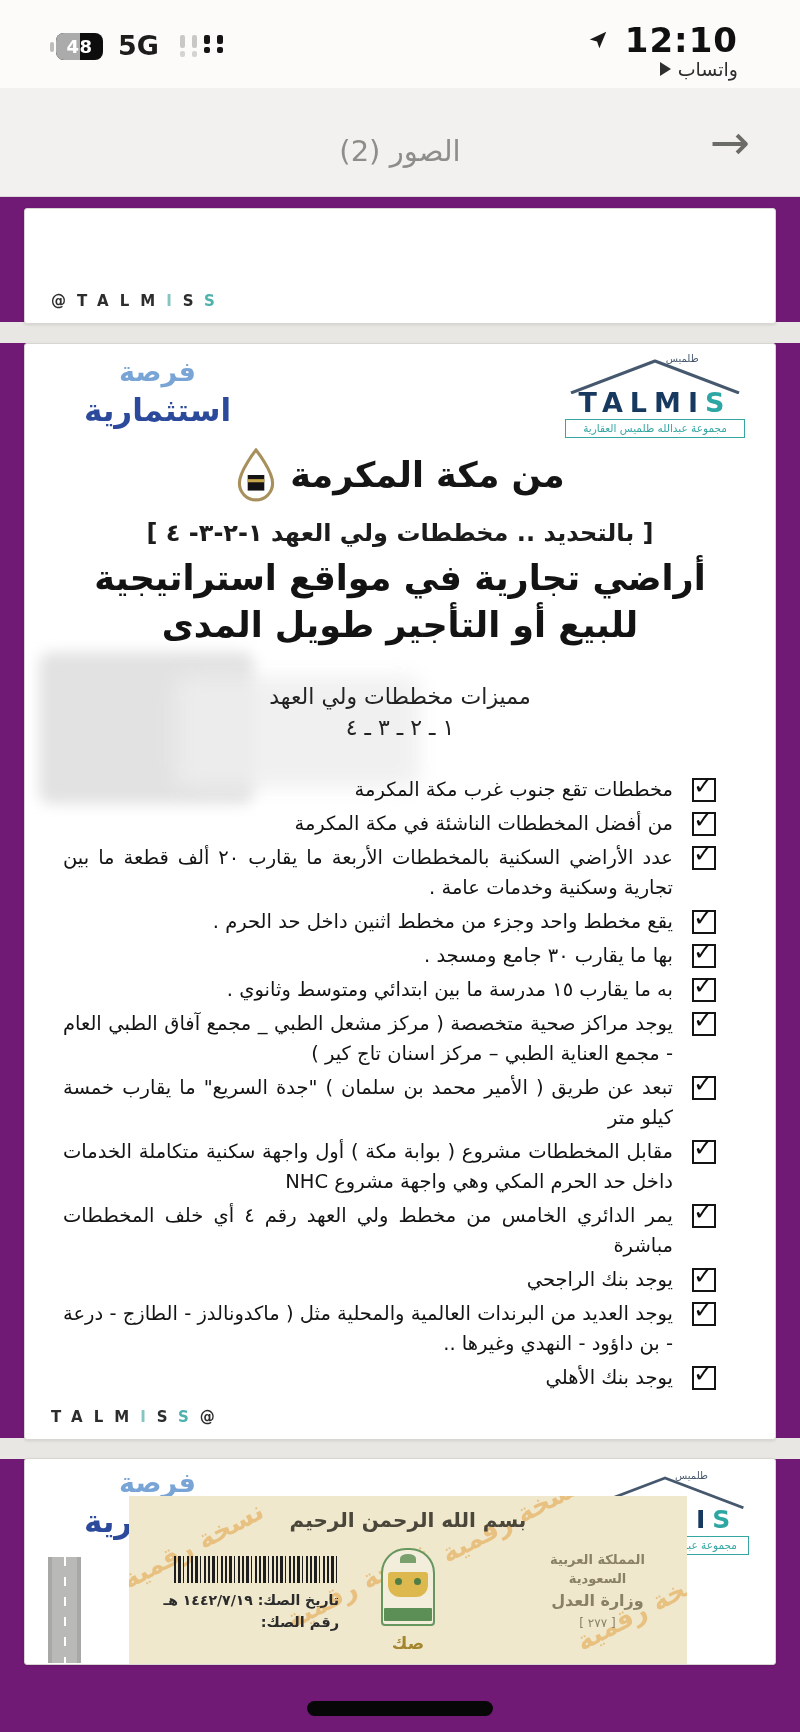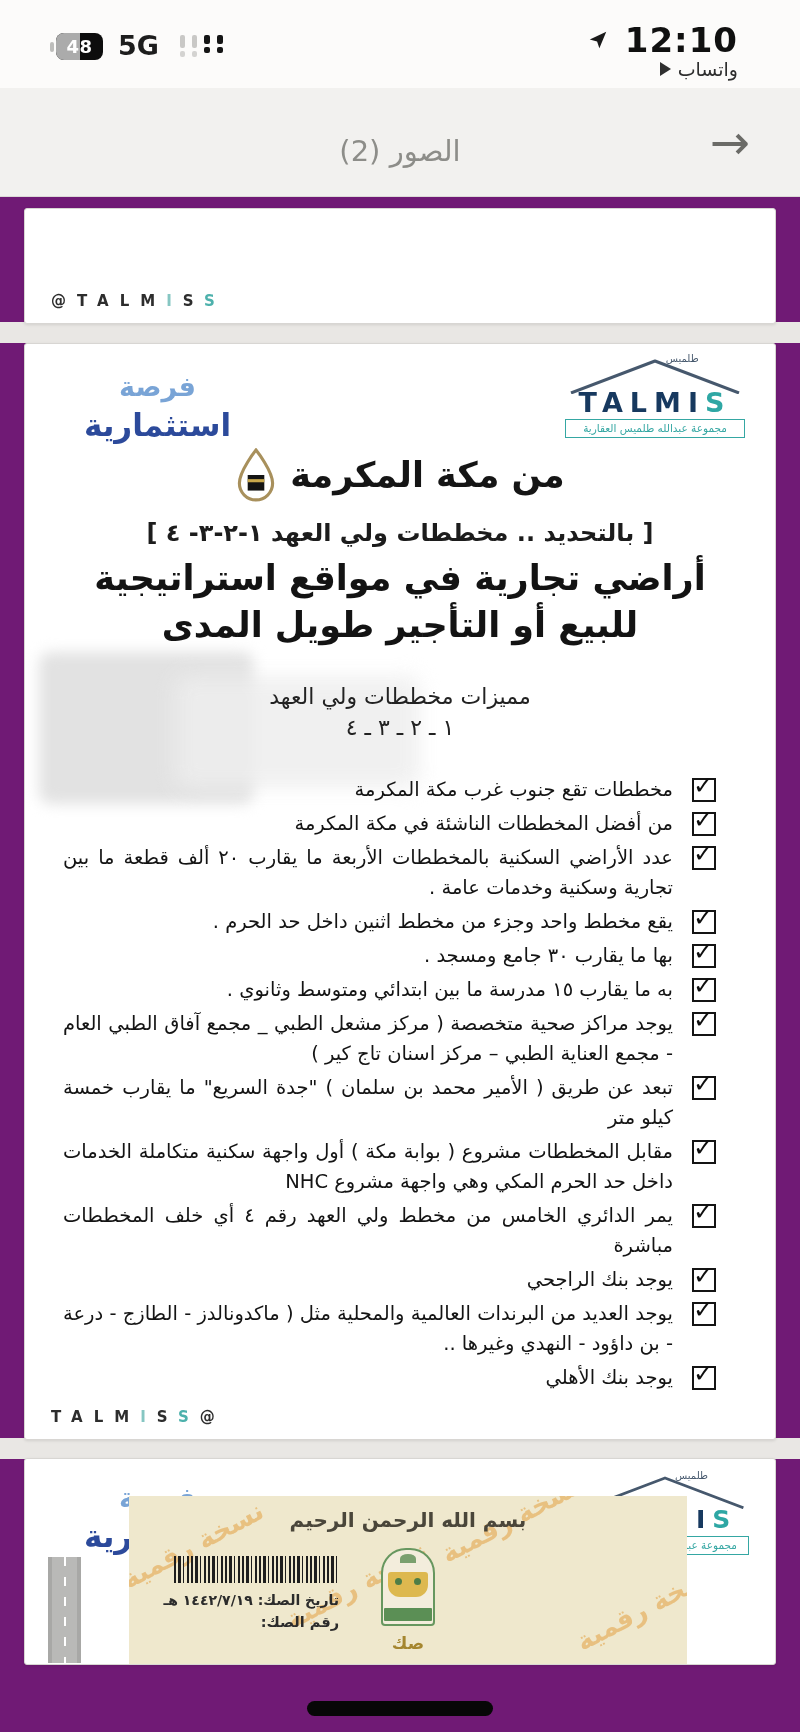--- a/index.html
+++ b/index.html
@@ -34,21 +34,21 @@
   
   .photos{position:absolute;top:197px;left:0;right:0;bottom:0;background:#701a75;}
   .band{position:absolute;left:0;right:0;height:21px;background:#e9e7e4;}
   .card{position:absolute;left:24px;width:750px;background:#fff;border:1px solid #d8d6d3;border-radius:3px;box-shadow:0 1px 3px rgba(0,0,0,.10);}
   .wm{position:absolute;left:26px;bottom:13px;font-size:15px;font-weight:bold;letter-spacing:11px;white-space:nowrap;}
   .wm .ch{color:#2d2d2d;}
   .wm .ch-5{color:#86c6c2;}
   .wm .ch-7{color:#4db1ac;}
 
   
-  .opp-badge{position:absolute;top:10px;left:30px;width:205px;text-align:center;direction:rtl;margin-top:15px;}
+  .opp-badge{position:absolute;top:10px;left:30px;width:205px;text-align:center;direction:rtl;}
   .opp-badge .l1{font-size:27px;font-weight:bold;color:#79a4d6;line-height:36px;}
   .opp-badge .l2{font-size:31px;font-weight:bold;color:#2c4a9b;line-height:40px;}
 
   
   .talmis{position:absolute;top:12px;right:30px;width:180px;text-align:center;}
   .talmis .roofwrap{position:relative;height:38px;}
   .talmis .mark{position:absolute;top:-3px;left:56%;font-size:10px;color:#46586d;}
   .talmis .name{font-size:27px;font-weight:bold;letter-spacing:7px;line-height:25px;margin-top:-4px;white-space:nowrap;}
   .talmis .name .ch{color:#17395f;}
   .talmis .name .ch-5{color:#2ea7a4;}
@@ -264,20 +264,25 @@
       <div class="road"></div>
 
       <div class="deed">
         <div class="copywm" style="left:-14px;top:34px">نسخة رقمية</div>
         <div class="copywm" style="left:150px;top:74px">نسخة رقمية</div>
         <div class="copywm" style="left:305px;top:8px">نسخة رقمية</div>
         <div class="copywm" style="left:440px;top:96px">نسخة رقمية</div>
 
         <div class="bismillah">بسم الله الرحمن الرحيم</div>
 
+        <div class="deed-right">
+          <div class="k1">المملكة العربية السعودية</div>
+          <div class="k2">وزارة العدل</div>
+          <div class="k3">[ ٢٧٧ ]</div>
+        </div>
 
         <div class="emblem-wrap">
           <div class="emblem">
             <div class="crest"></div>
             <div class="book"></div>
             <div class="banner"></div>
           </div>
           <div class="doc-word">صك</div>
         </div>
 

